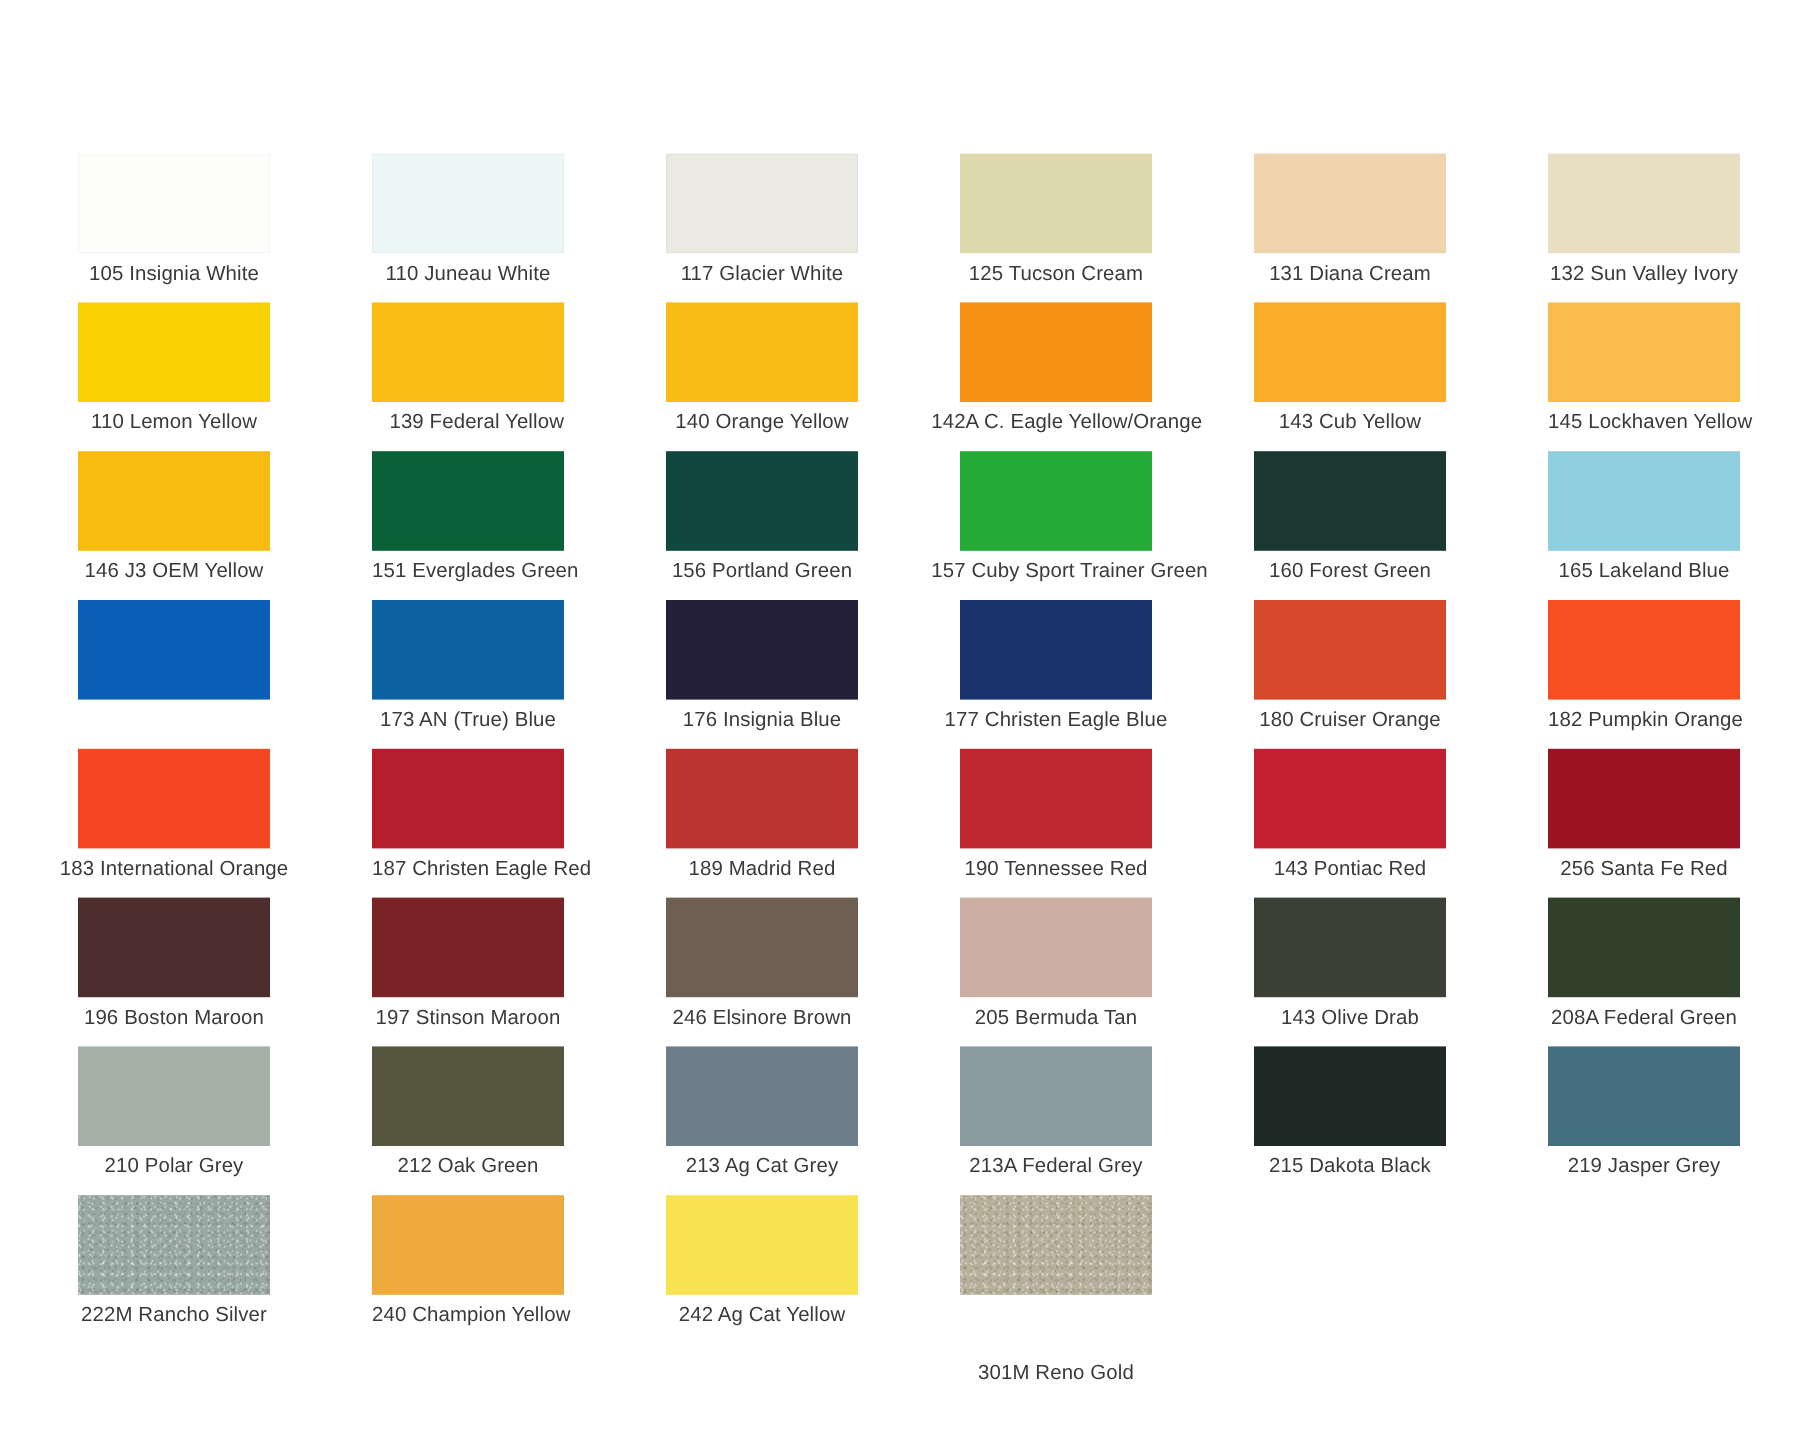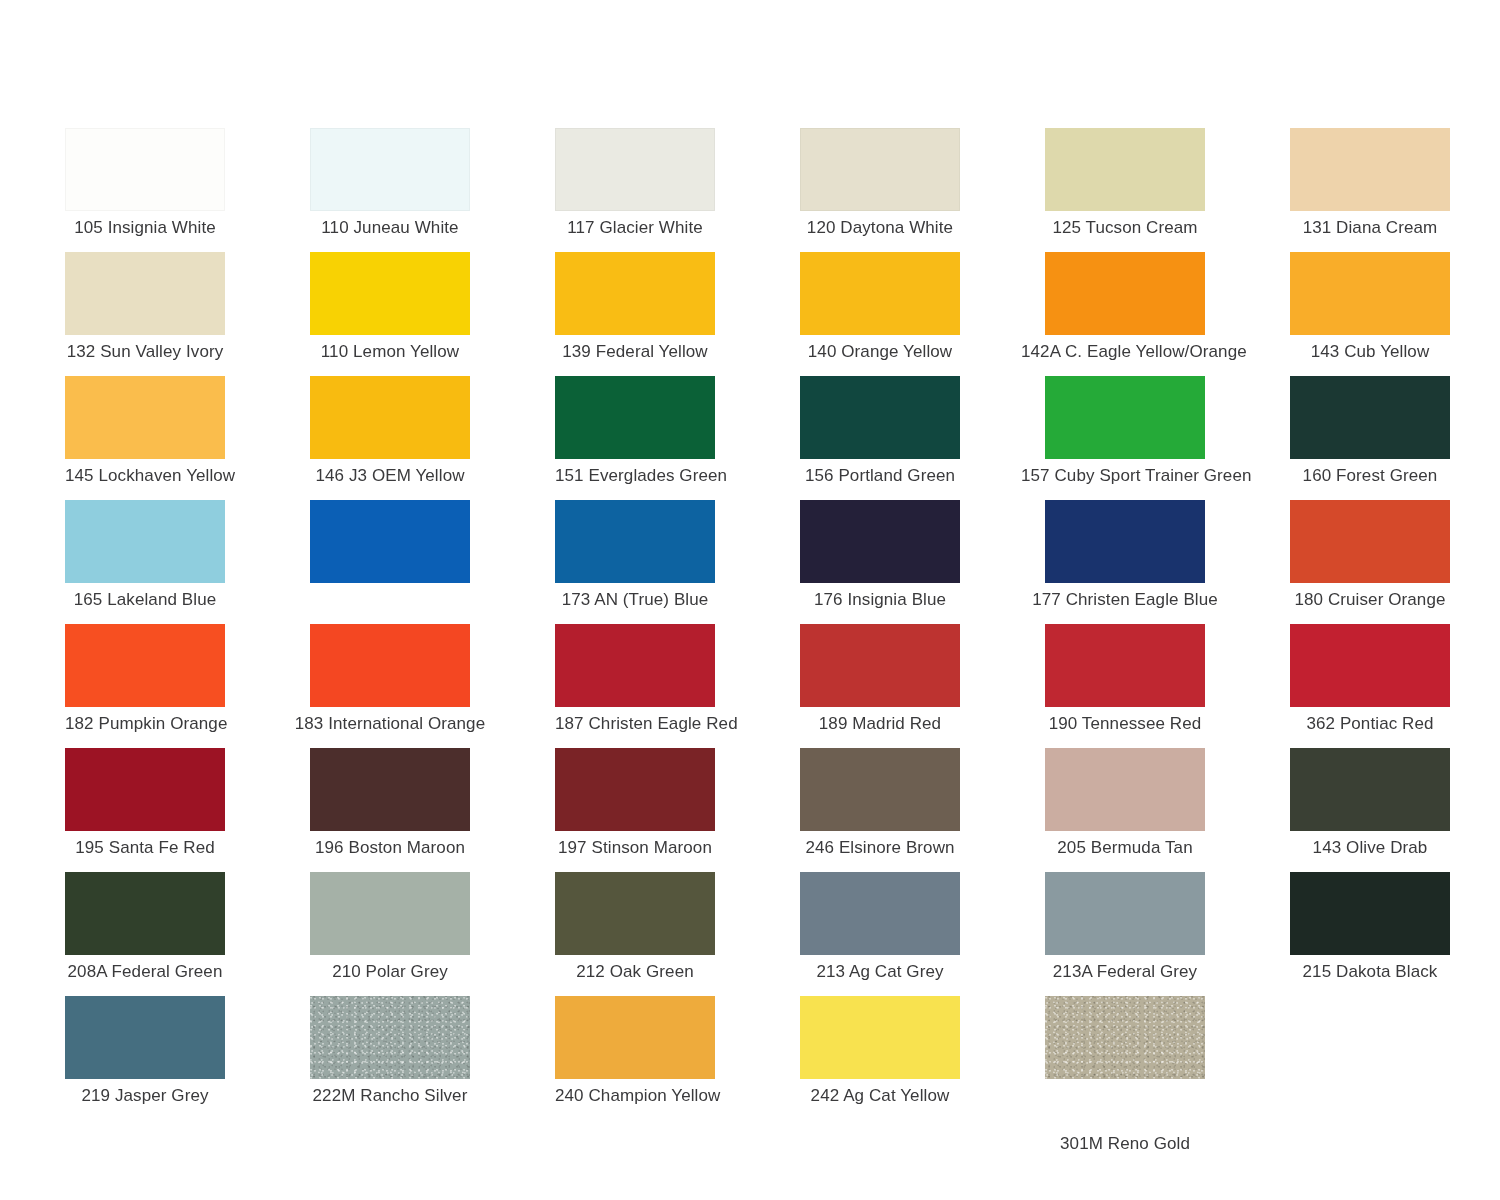--- a/index.html
+++ b/index.html
@@ -104,42 +104,38 @@
       </div>
       <div class="swatch-cell">
         <div class="swatch-chip pale" style="background-color: rgb(237, 247, 248);"></div>
         <div class="swatch-label" style="color: rgb(58, 58, 60);">110 Juneau White</div>
       </div>
       <div class="swatch-cell">
         <div class="swatch-chip pale" style="background-color: rgb(234, 234, 226);"></div>
         <div class="swatch-label" style="color: rgb(58, 58, 60);">117 Glacier White</div>
       </div>
       <div class="swatch-cell">
-        <div class="swatch-chip pale" style="background-color: rgb(229, 224, 205);"></div>
-        <div class="swatch-label" style="color: rgb(58, 58, 60);">120 Daytona White</div>
-      </div>
-      <div class="swatch-cell">
         <div class="swatch-chip" style="background-color: rgb(222, 217, 172);"></div>
         <div class="swatch-label" style="color: rgb(58, 58, 60);">125 Tucson Cream</div>
       </div>
       <div class="swatch-cell">
         <div class="swatch-chip" style="background-color: rgb(238, 211, 171);"></div>
         <div class="swatch-label" style="color: rgb(58, 58, 60);">131 Diana Cream</div>
       </div>
       <div class="swatch-cell">
         <div class="swatch-chip" style="background-color: rgb(232, 223, 194);"></div>
         <div class="swatch-label" style="color: rgb(58, 58, 60);">132 Sun Valley Ivory</div>
       </div>
       <div class="swatch-cell">
         <div class="swatch-chip" style="background-color: rgb(248, 210, 3);"></div>
         <div class="swatch-label" style="color: rgb(58, 58, 60);">110 Lemon Yellow</div>
       </div>
       <div class="swatch-cell">
         <div class="swatch-chip" style="background-color: rgb(249, 189, 20);"></div>
-        <div class="swatch-label" style="color: rgb(58, 58, 60);">139 Federal Yellow</div>
+        <div class="swatch-label" style="color: rgb(58, 58, 60); text-align: right;">139 Federal Yellow</div>
       </div>
       <div class="swatch-cell">
         <div class="swatch-chip" style="background-color: rgb(248, 187, 23);"></div>
         <div class="swatch-label" style="color: rgb(58, 58, 60);">140 Orange Yellow</div>
       </div>
       <div class="swatch-cell wide-label">
         <div class="swatch-chip" style="background-color: rgb(246, 145, 18);"></div>
         <div class="swatch-label" style="color: rgb(58, 58, 60);">142A C. Eagle Yellow/Orange</div>
       </div>
       <div class="swatch-cell">
@@ -209,25 +205,25 @@
       <div class="swatch-cell">
         <div class="swatch-chip" style="background-color: rgb(189, 51, 48);"></div>
         <div class="swatch-label" style="color: rgb(58, 58, 60);">189 Madrid Red</div>
       </div>
       <div class="swatch-cell">
         <div class="swatch-chip" style="background-color: rgb(191, 39, 49);"></div>
         <div class="swatch-label" style="color: rgb(58, 58, 60);">190 Tennessee Red</div>
       </div>
       <div class="swatch-cell">
         <div class="swatch-chip" style="background-color: rgb(194, 32, 48);"></div>
-        <div class="swatch-label" style="color: rgb(58, 58, 60);">362 Pontiac Red</div>
+        <div class="swatch-label" style="color: rgb(58, 58, 60);">143 Pontiac Red</div>
       </div>
       <div class="swatch-cell">
         <div class="swatch-chip" style="background-color: rgb(156, 19, 36);"></div>
-        <div class="swatch-label" style="color: rgb(58, 58, 60);">195 Santa Fe Red</div>
+        <div class="swatch-label" style="color: rgb(58, 58, 60);">256 Santa Fe Red</div>
       </div>
       <div class="swatch-cell">
         <div class="swatch-chip" style="background-color: rgb(76, 46, 44);"></div>
         <div class="swatch-label" style="color: rgb(58, 58, 60);">196 Boston Maroon</div>
       </div>
       <div class="swatch-cell">
         <div class="swatch-chip" style="background-color: rgb(122, 35, 38);"></div>
         <div class="swatch-label" style="color: rgb(58, 58, 60);">197 Stinson Maroon</div>
       </div>
       <div class="swatch-cell">

